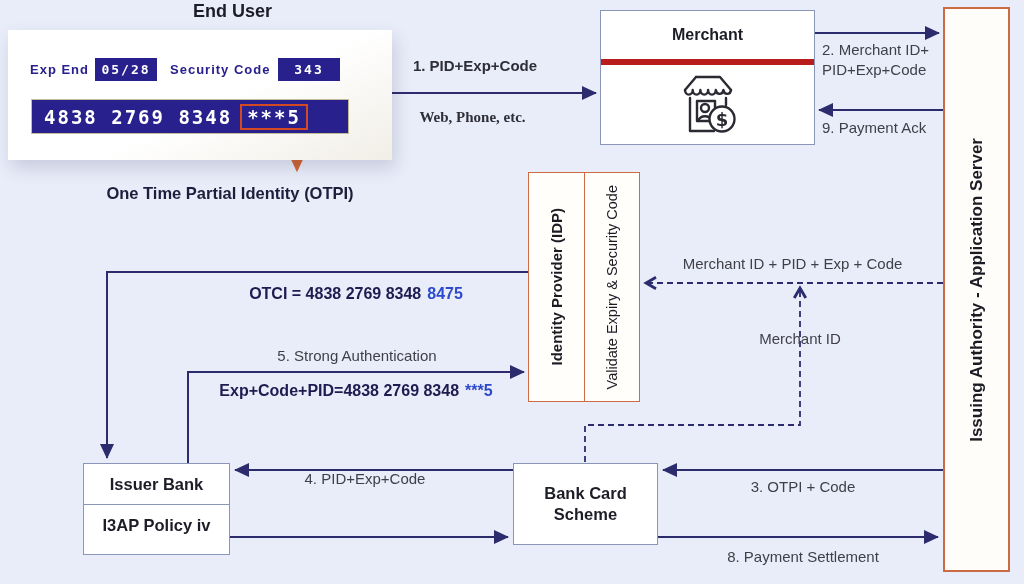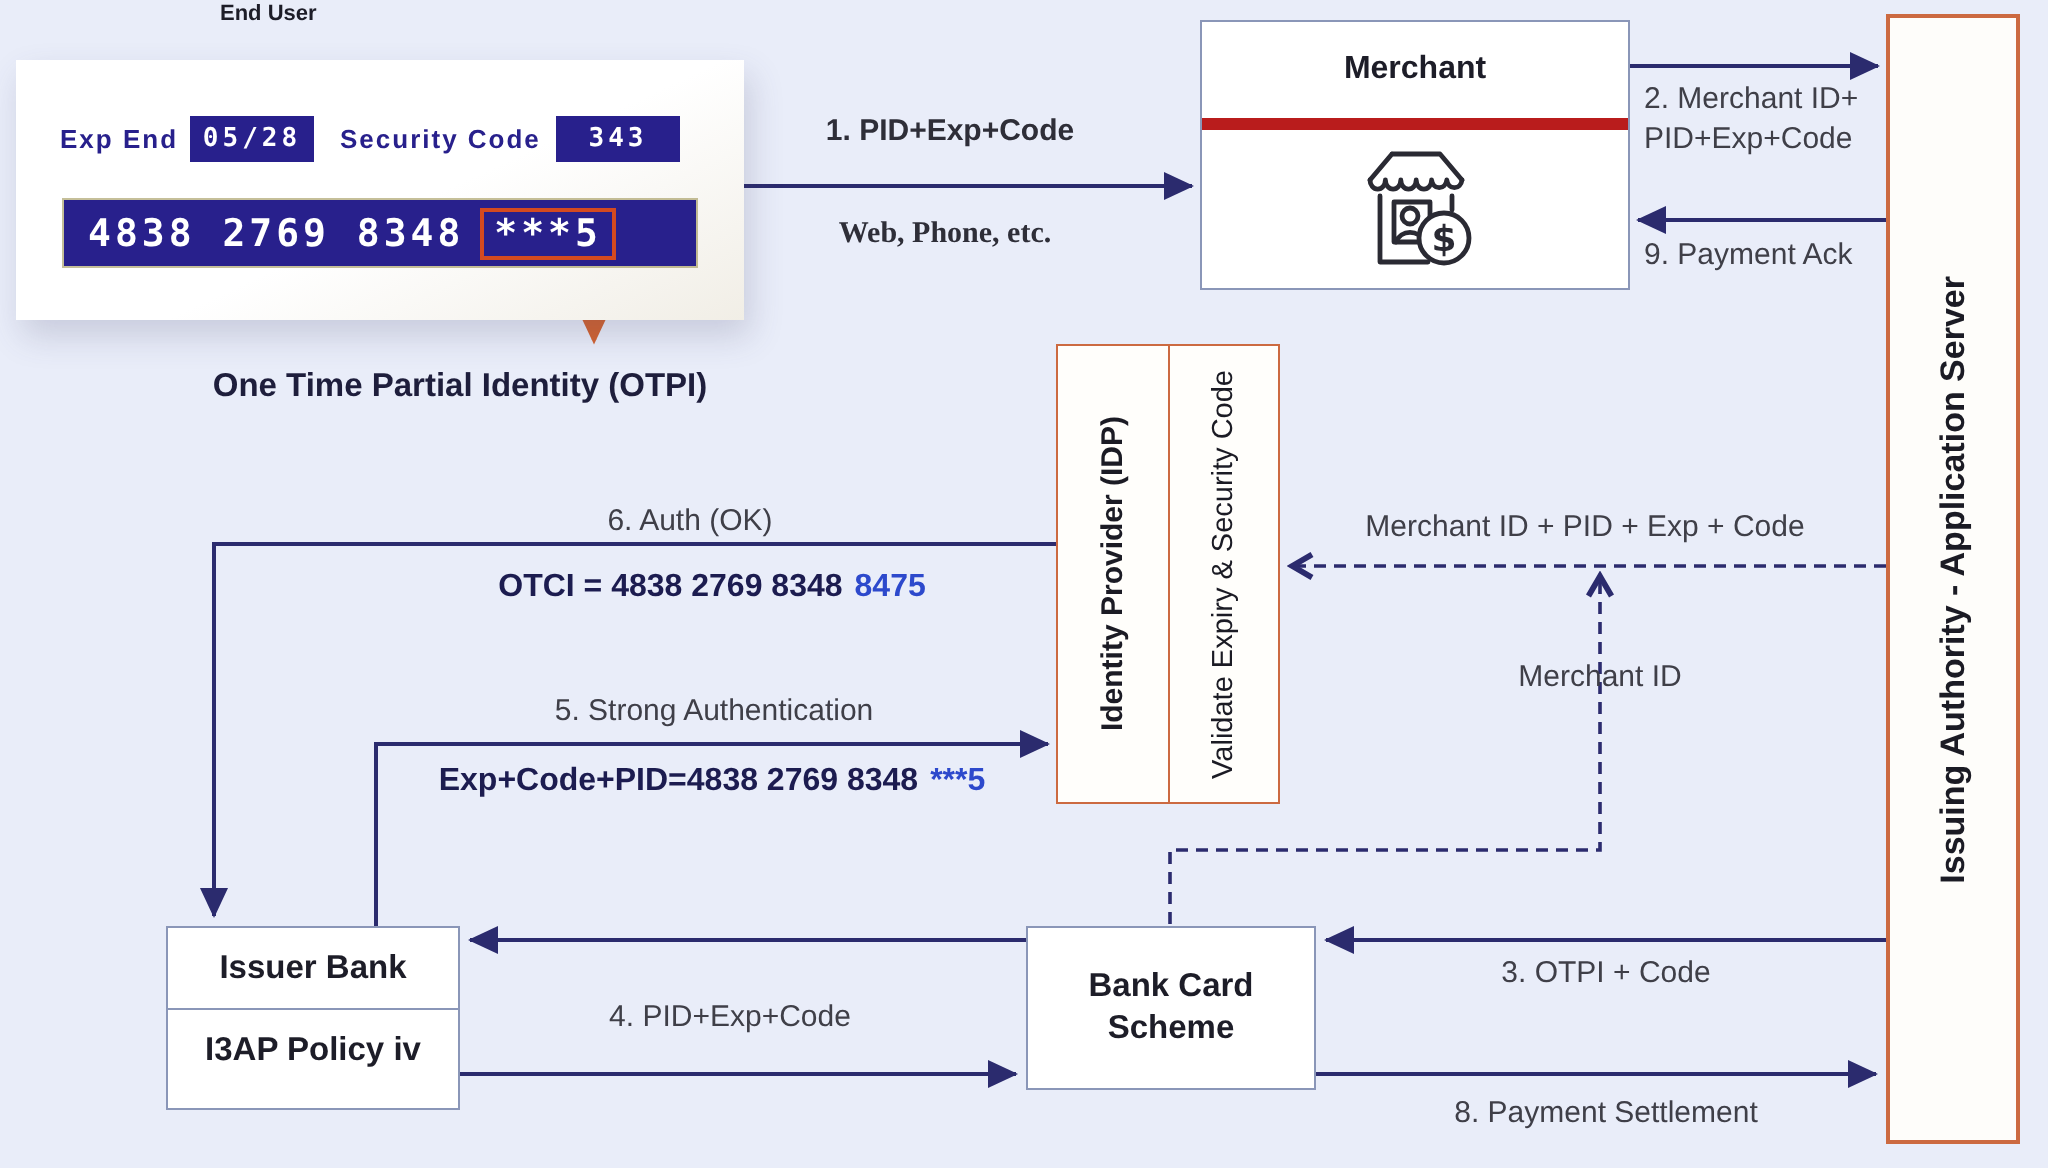--- a/index.html
+++ b/index.html
@@ -10,20 +10,21 @@
     color:#3f3f48;
   }
   .abs{position:absolute;}
   svg.wires{position:absolute;left:0;top:0;width:1024px;height:584px;pointer-events:none;}
 
   
   .card{
     left:8px;top:30px;width:364px;height:130px;
     background:linear-gradient(155deg,#ffffff 55%,#f1eee6);
     box-shadow:3px 8px 16px rgba(70,70,110,.20);
+    padding-left:20px;
   }
   .mono{font-family:"DejaVu Sans Mono","Liberation Mono",monospace;}
   .card-lbl{position:absolute;font-weight:bold;font-size:13px;color:#28208c;letter-spacing:1px;}
   .card-chip{position:absolute;width:62px;height:23px;background:#28208c;color:#ffffff;
     font-weight:bold;font-size:13px;letter-spacing:2px;display:flex;align-items:center;justify-content:center;}
   .pan-bar{position:absolute;left:24px;top:70px;width:316px;height:33px;background:#28208c;
     box-shadow:0 0 0 1px rgba(150,138,70,.55);
     display:flex;align-items:center;justify-content:flex-start;padding-left:12px;box-sizing:border-box;}
   .pan-txt{color:#fff;font-weight:bold;font-size:19px;letter-spacing:2px;white-space:pre;}
   .otpi-box{border:2px solid #d44a20;padding:0 5px;margin-left:8px;}
@@ -104,21 +105,21 @@
 
     <path d="M513,470 H235" stroke="#2b2b6e" stroke-width="2" fill="none" marker-end="url(#mNavy)"></path>
 
     <path d="M230,537 H508" stroke="#2b2b6e" stroke-width="2" fill="none" marker-end="url(#mNavy)"></path>
 
     <path d="M658,537 H938" stroke="#2b2b6e" stroke-width="2" fill="none" marker-end="url(#mNavy)"></path>
 
     <path d="M297,133 V170" stroke="#d2622f" stroke-width="2.2" fill="none" marker-end="url(#mOrange)"></path>
   </svg>
 
-  <div class="abs ttl" style="left:110px;top:1px;width:150px;text-align:left;font-size:11px;">End User</div>
+  <div class="abs ttl" style="left:122px;top:1px;width:150px;text-align:right;font-size:18px;">End User</div>
 
   <div class="abs card">
     <span class="card-lbl" style="left:22px;top:32px;">Exp End</span>
     <span class="card-chip mono" style="left:87px;top:28px;">05/28</span>
     <span class="card-lbl" style="left:162px;top:32px;">Security Code</span>
     <span class="card-chip mono" style="left:270px;top:28px;">343</span>
     <div class="pan-bar">
       <span class="pan-txt mono">4838 2769 8348</span>
       <span class="pan-txt mono otpi-box">***5</span>
     </div>
@@ -168,30 +169,29 @@
   </div>
 
   <div class="flbl bold center" style="left:375px;top:57px;width:200px;">1. PID+Exp+Code</div>
   <div class="flbl bold center" style="left:375px;top:109px;width:195px;font-family:Liberation Serif, serif;">Web, Phone, etc.</div>
 
   <div class="flbl" style="left:822px;top:41px;">2. Merchant ID+</div>
   <div class="flbl" style="left:822px;top:61px;">PID+Exp+Code</div>
 
   <div class="flbl" style="left:822px;top:119px;">9. Payment Ack</div>
 
-  <div class="flbl center" style="left:245px;top:252px;width:200px;">6. Auth (OK)</div>
   <div class="detail" style="left:206px;top:285px;width:300px;">
     <span>OTCI = 4838 2769 8348</span><span class="hl">8475</span>
   </div>
 
   <div class="flbl center" style="left:257px;top:347px;width:200px;">5. Strong Authentication</div>
   <div class="detail" style="left:206px;top:382px;width:300px;">
     <span>Exp+Code+PID=4838 2769 8348</span><span class="hl">***5</span>
   </div>
 
   <div class="flbl center" style="left:660px;top:255px;width:265px;">Merchant ID + PID + Exp + Code</div>
   <div class="flbl center" style="left:740px;top:330px;width:120px;">Merchant ID</div>
 
-  <div class="flbl center" style="left:290px;top:500px;width:150px;">4. PID+Exp+Code</div>
+  <div class="flbl center" style="left:290px;top:470px;width:150px;">4. PID+Exp+Code</div>
   <div class="flbl center" style="left:728px;top:478px;width:150px;">3. OTPI + Code</div>
   <div class="flbl center" style="left:708px;top:548px;width:190px;">8. Payment Settlement</div>
 
 </div>
 
 </body></html>

